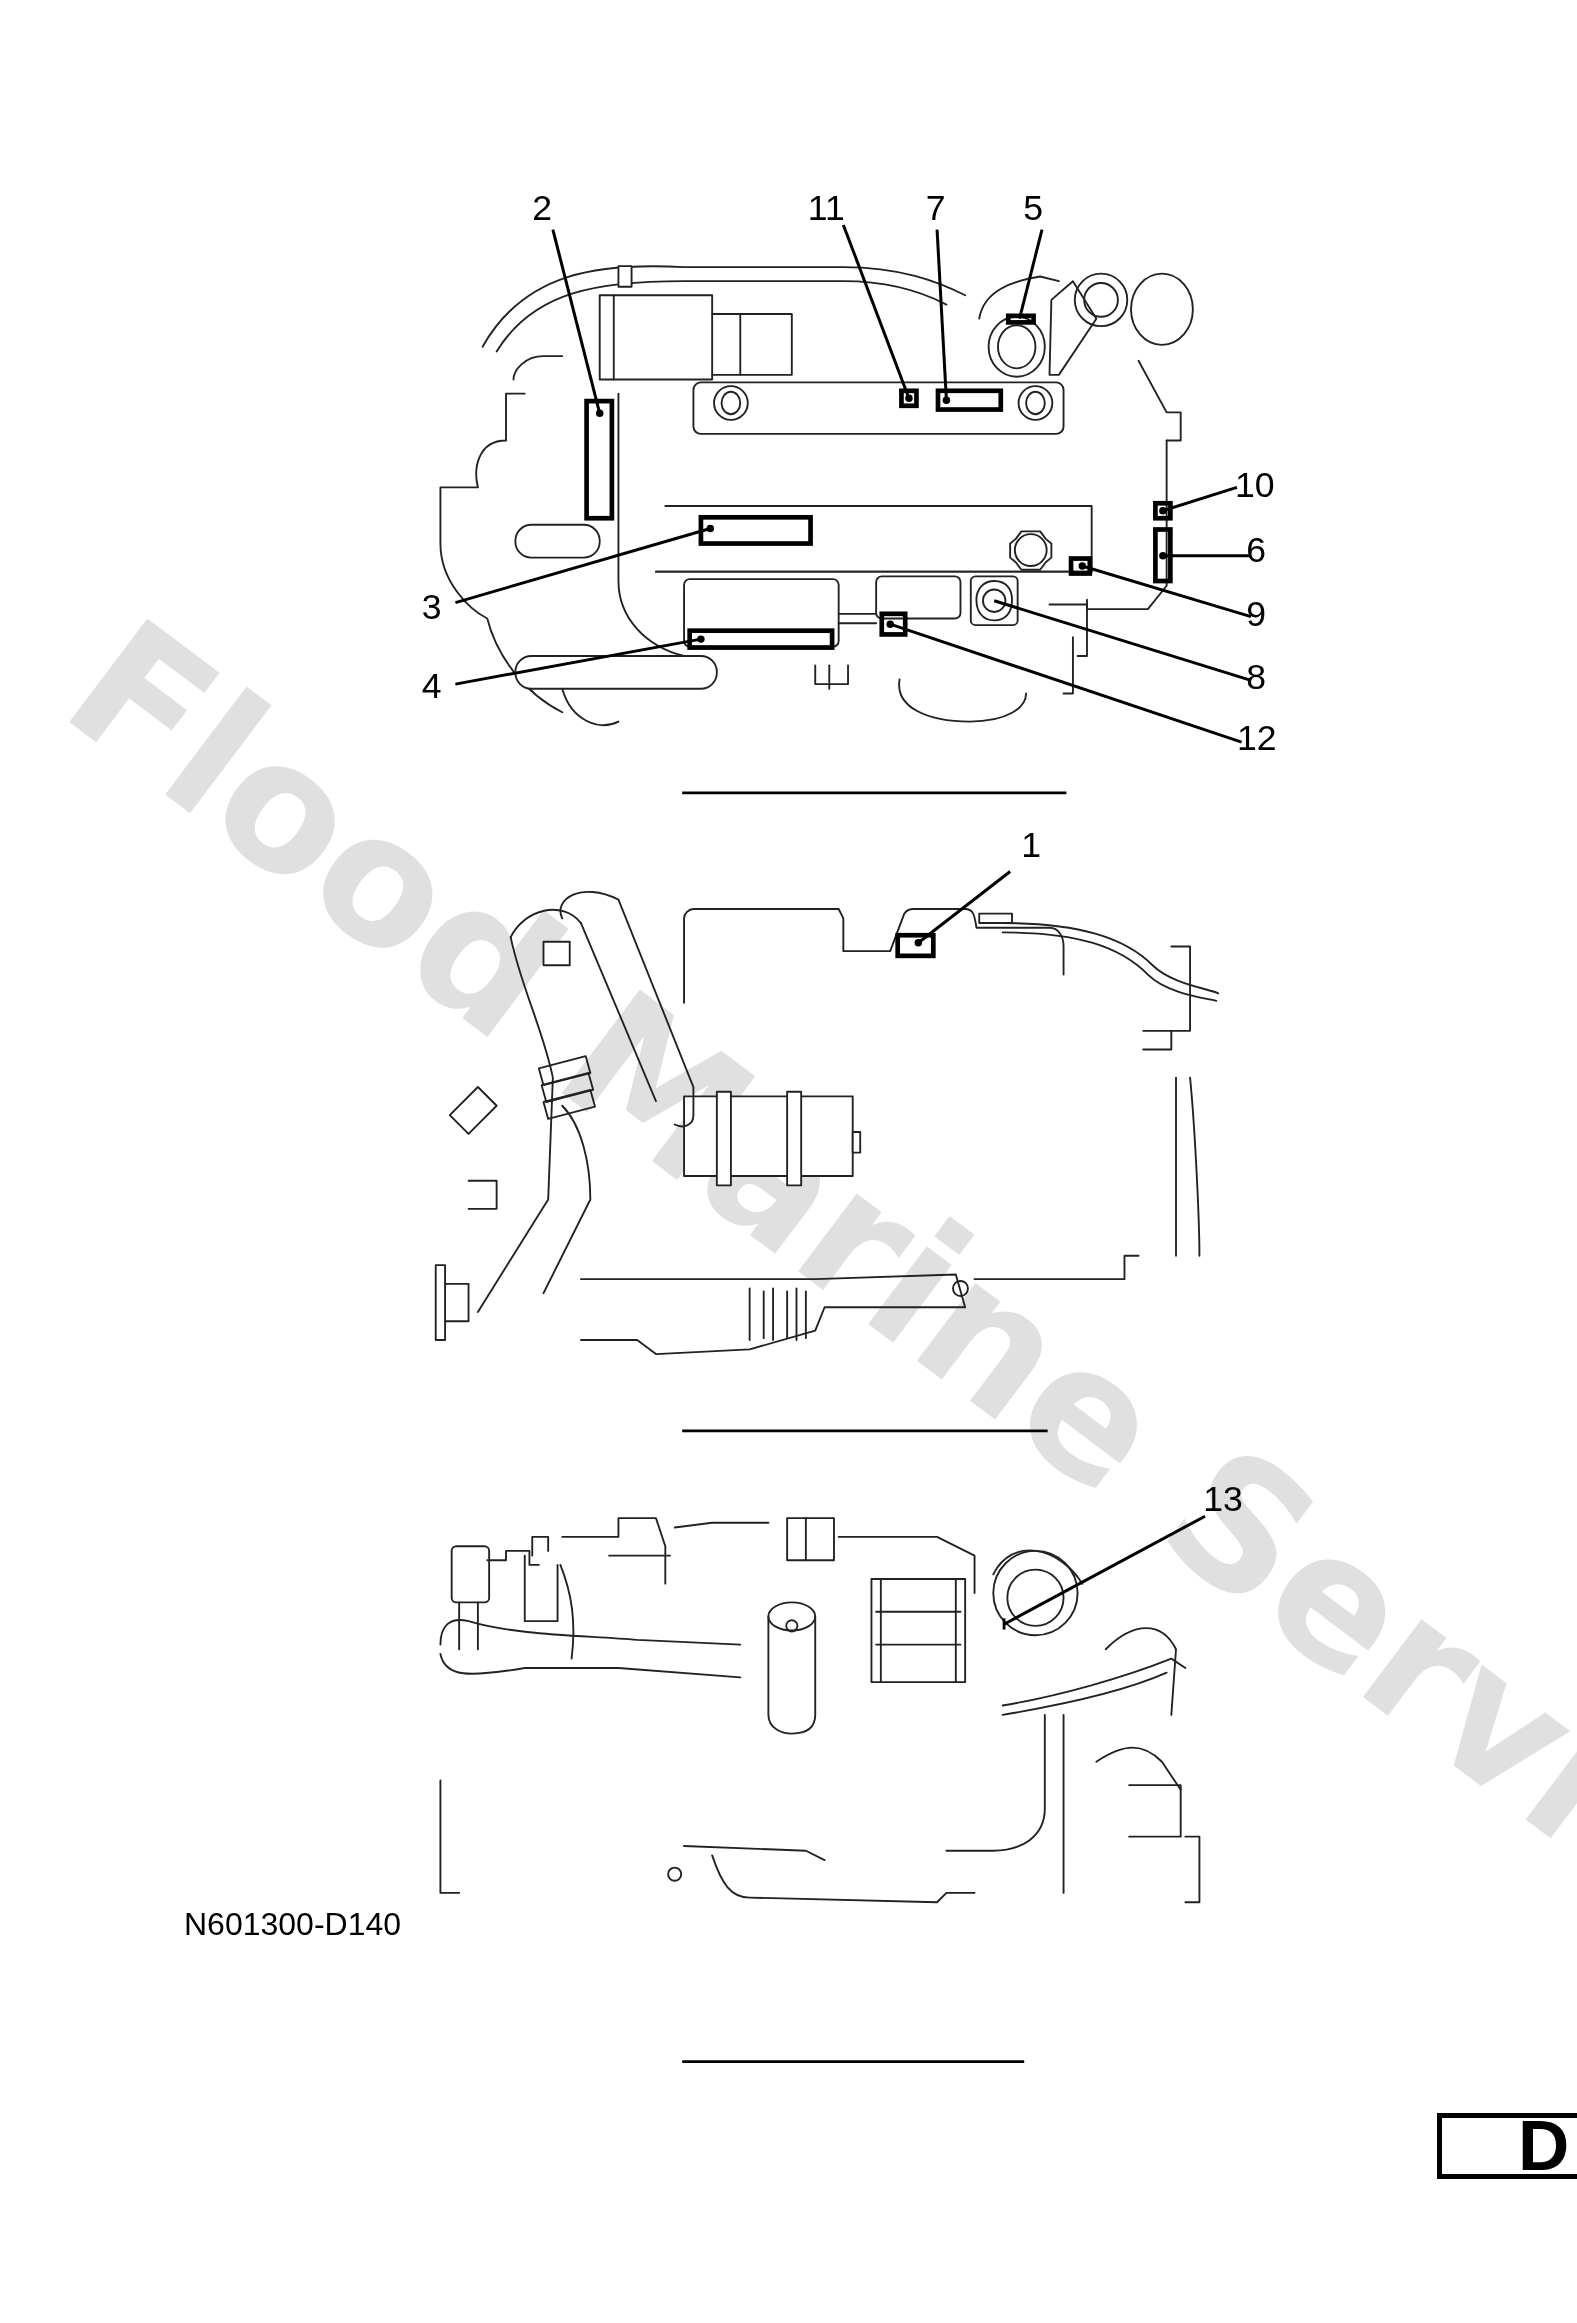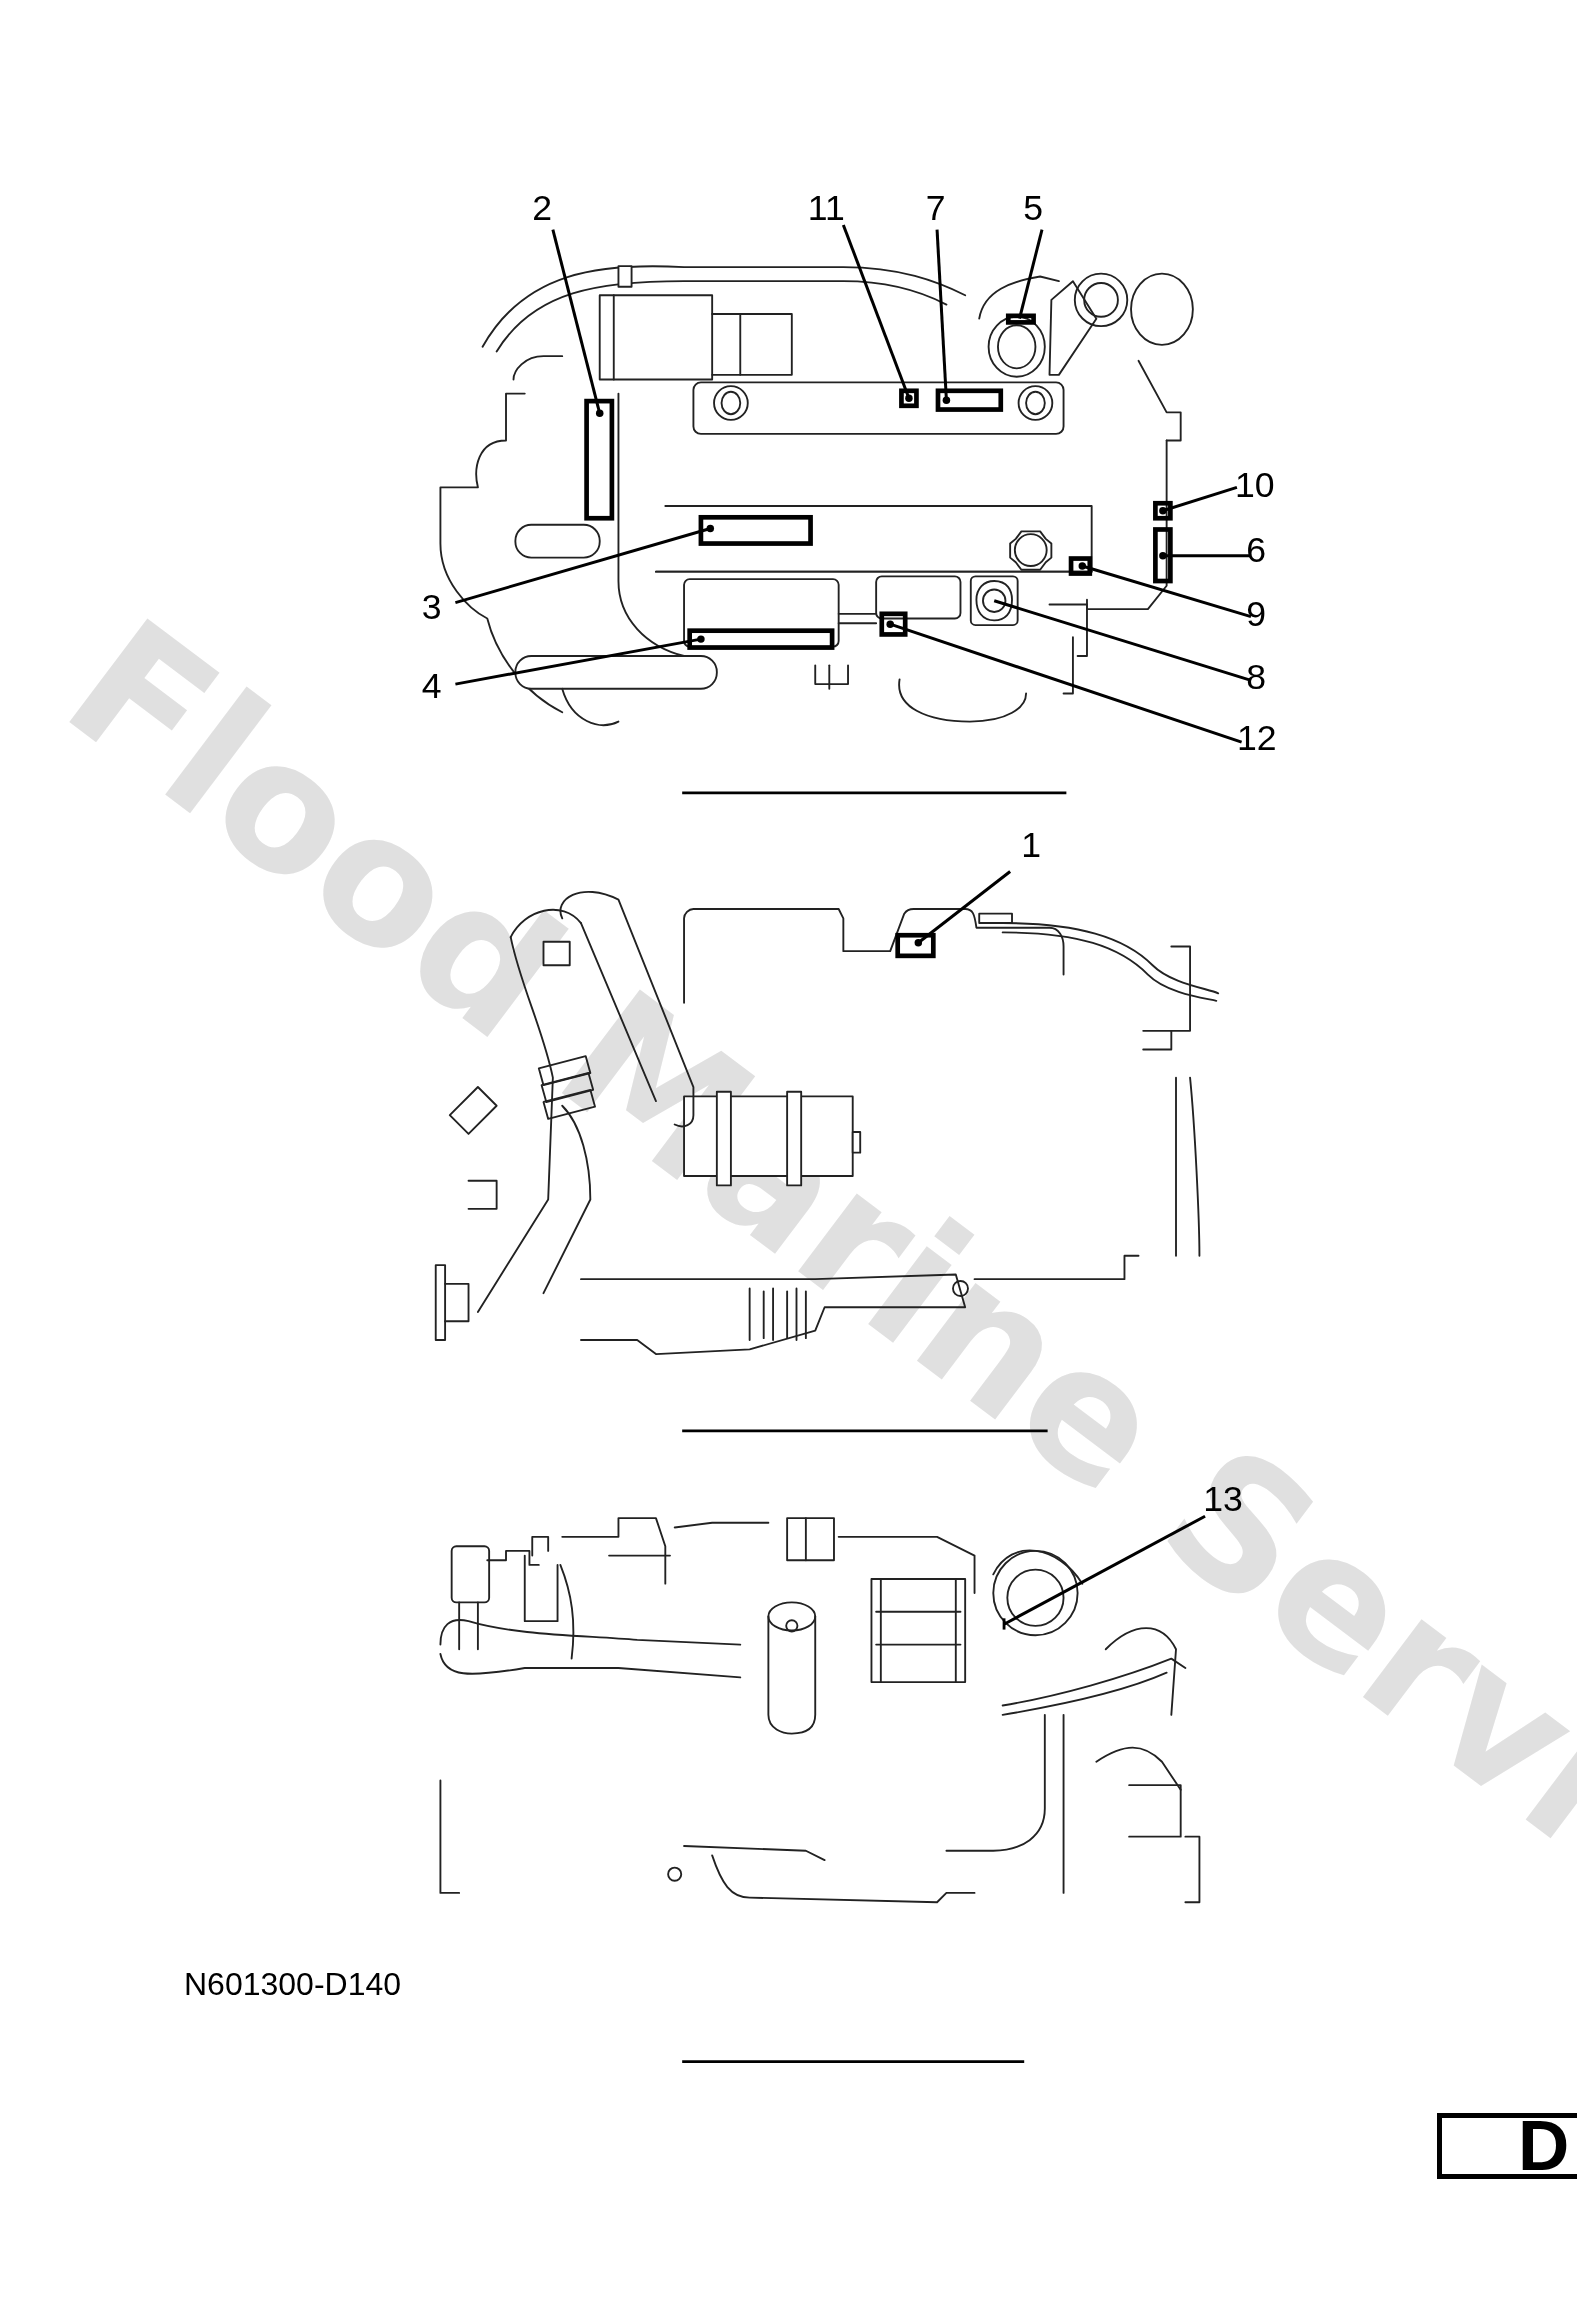--- a/index.html
+++ b/index.html
@@ -7,21 +7,21 @@
   #page { position: absolute; left: 0; top: 0; width: 1578px; height: 2324px; }
   svg { position: absolute; left: 0; top: 0; }
   .ln { fill: none; stroke: #222; stroke-width: 2; stroke-linejoin: round; stroke-linecap: round; }
   .lnw { fill: #fff; stroke: #222; stroke-width: 2; stroke-linejoin: round; }
   .lbl-box { fill: none; stroke: #000; stroke-width: 5; }
   .leader { stroke: #000; stroke-width: 3.2; fill: none; }
   .dot { fill: #000; }
   .callout { font-family: "Liberation Sans", sans-serif; font-size: 38px; fill: #000; }
   .sep { stroke: #000; stroke-width: 3; }
   .wm { font-family: "DejaVu Sans", sans-serif; font-weight: bold; font-size: 190px; fill: #d9d9d9; opacity: 0.8; }
-  .fig-id { position: absolute; left: 184px; top: 1966px; font-size: 32px; color: #000; font-family: "Liberation Sans", sans-serif; }
+  .fig-id { position: absolute; left: 184px; top: 1906px; font-size: 32px; color: #000; font-family: "Liberation Sans", sans-serif; }
   .tab-box { position: absolute; left: 1437px; top: 2113px; width: 150px; height: 66px; border: 5.6px solid #000; box-sizing: border-box; }
   .tab-letter { position: absolute; left: 1518px; top: 2108px; font-size: 71px; font-weight: bold; color: #000; font-family: "Liberation Sans", sans-serif; line-height: 75px; }
 </style>
 </head>
 <body>
 
 <div id="page">
 
 <svg width="1578" height="2324" viewBox="0 0 1684 2480">
 

